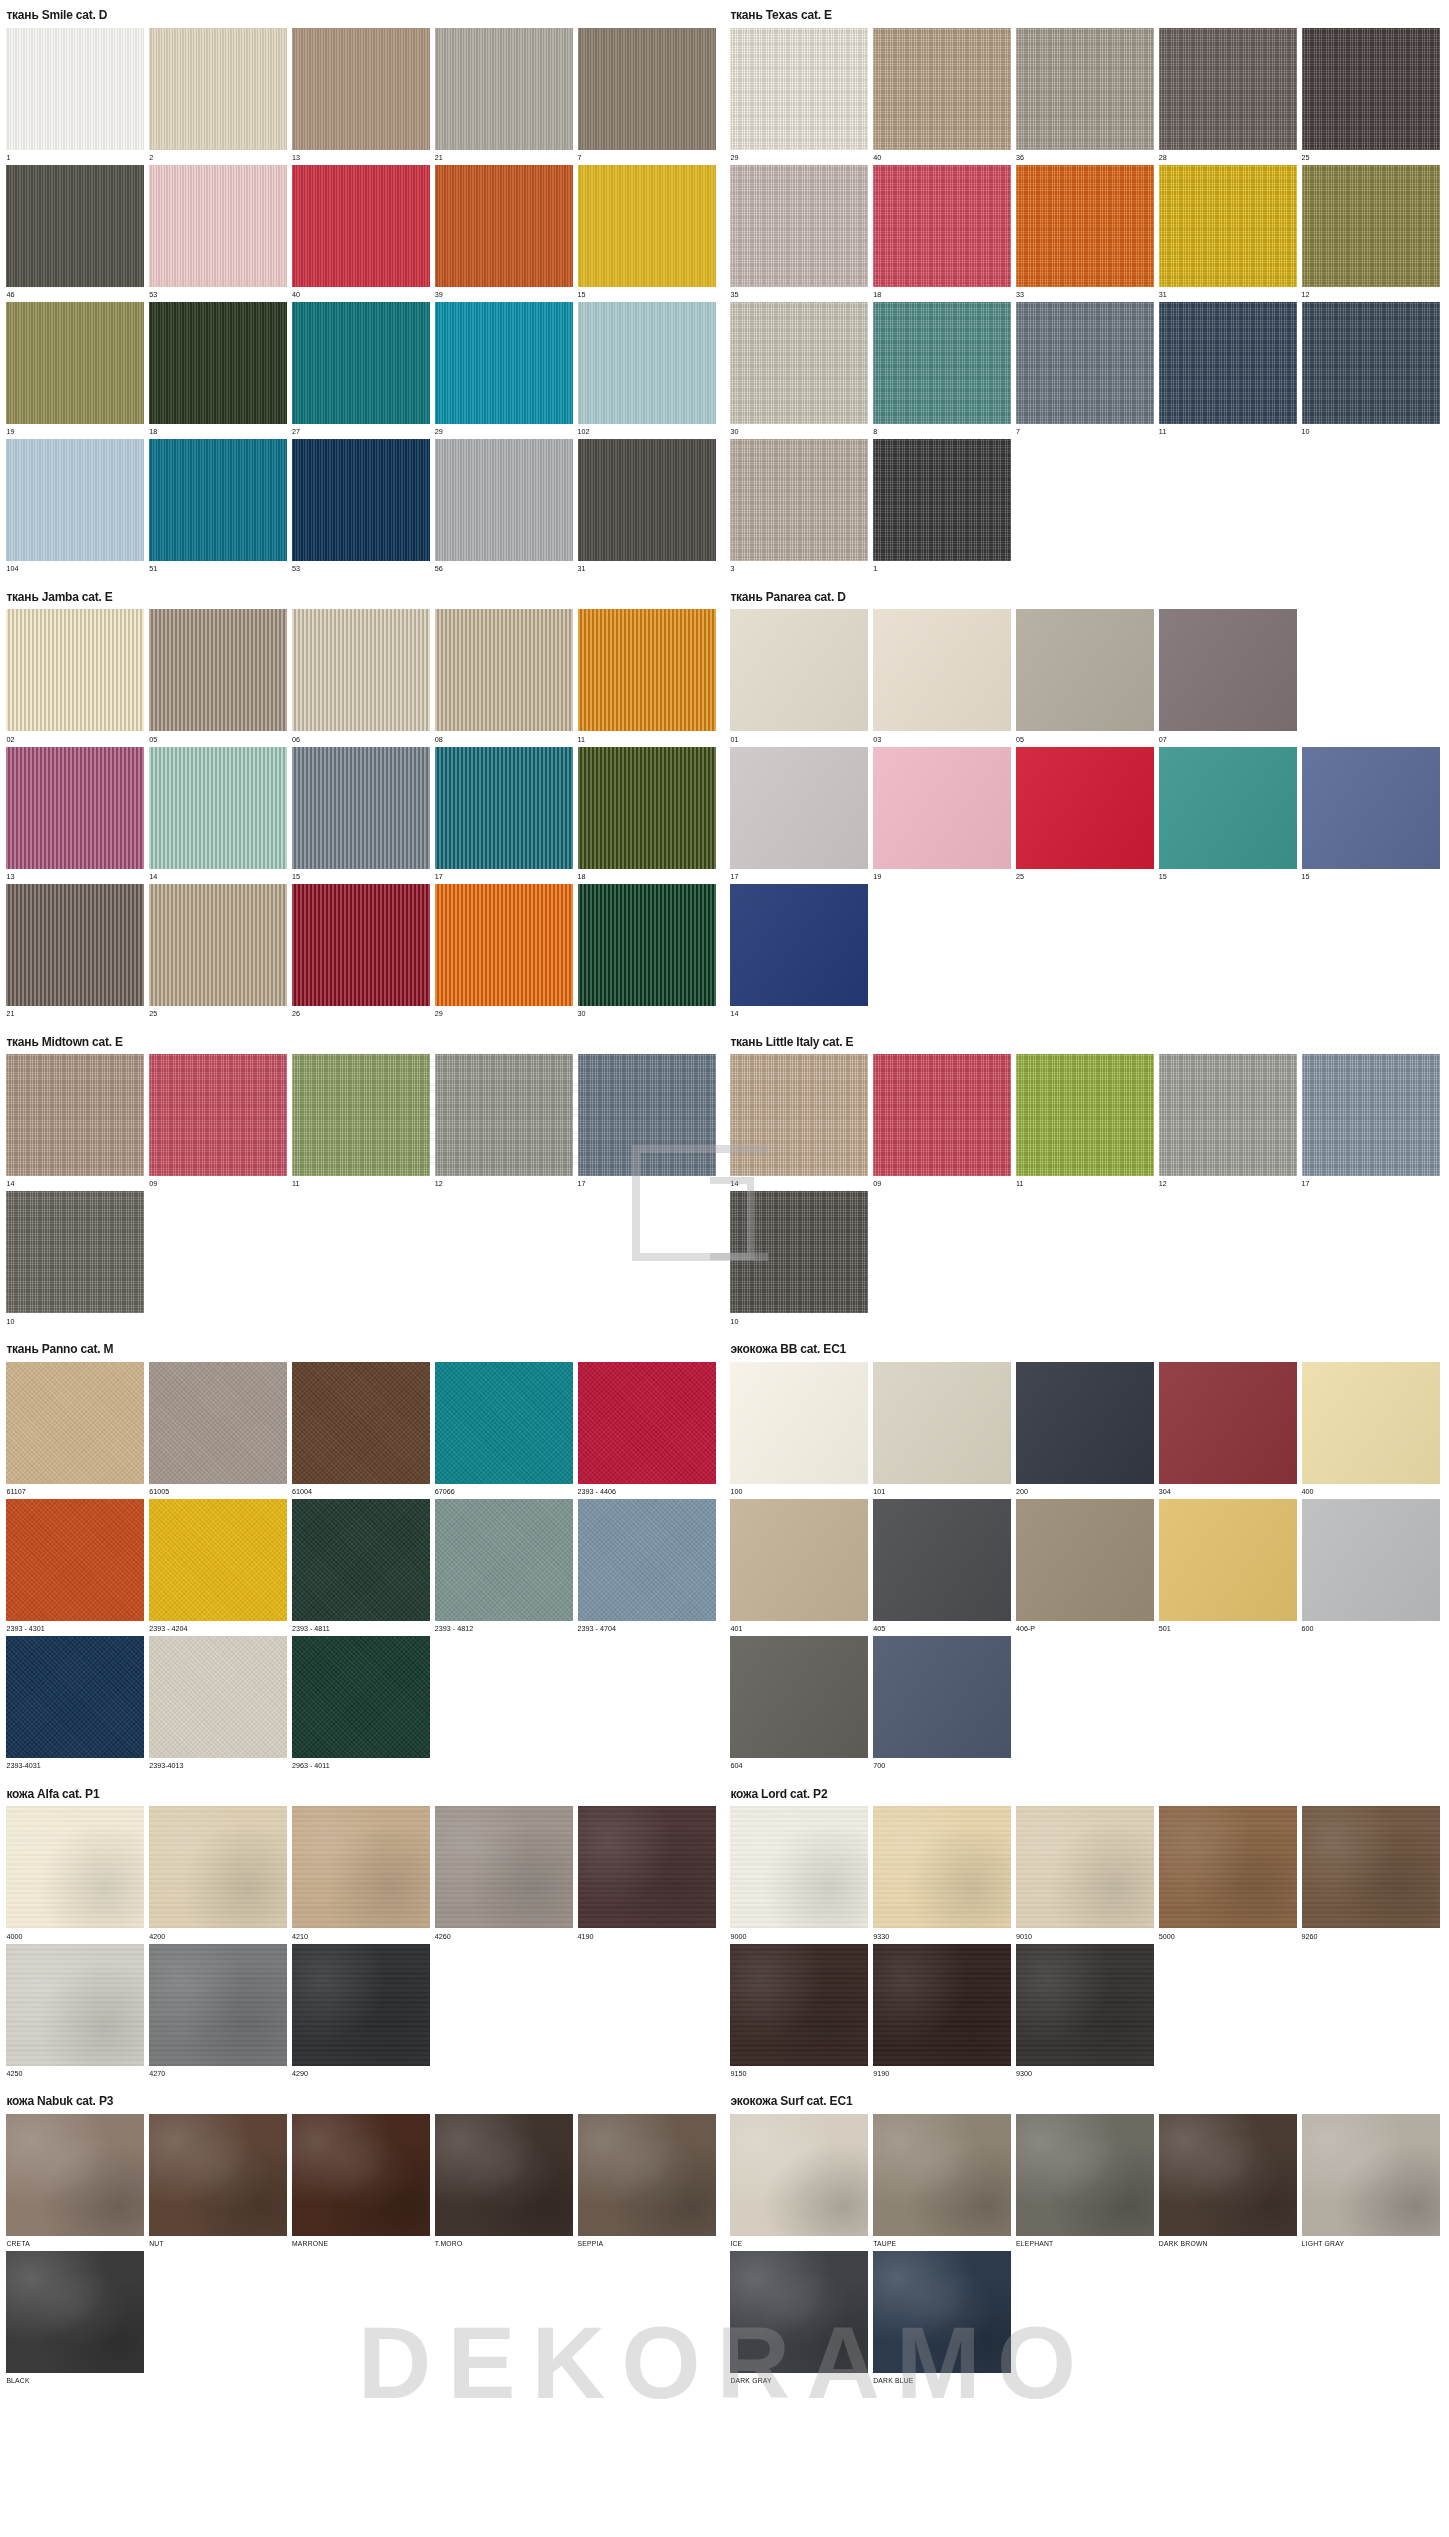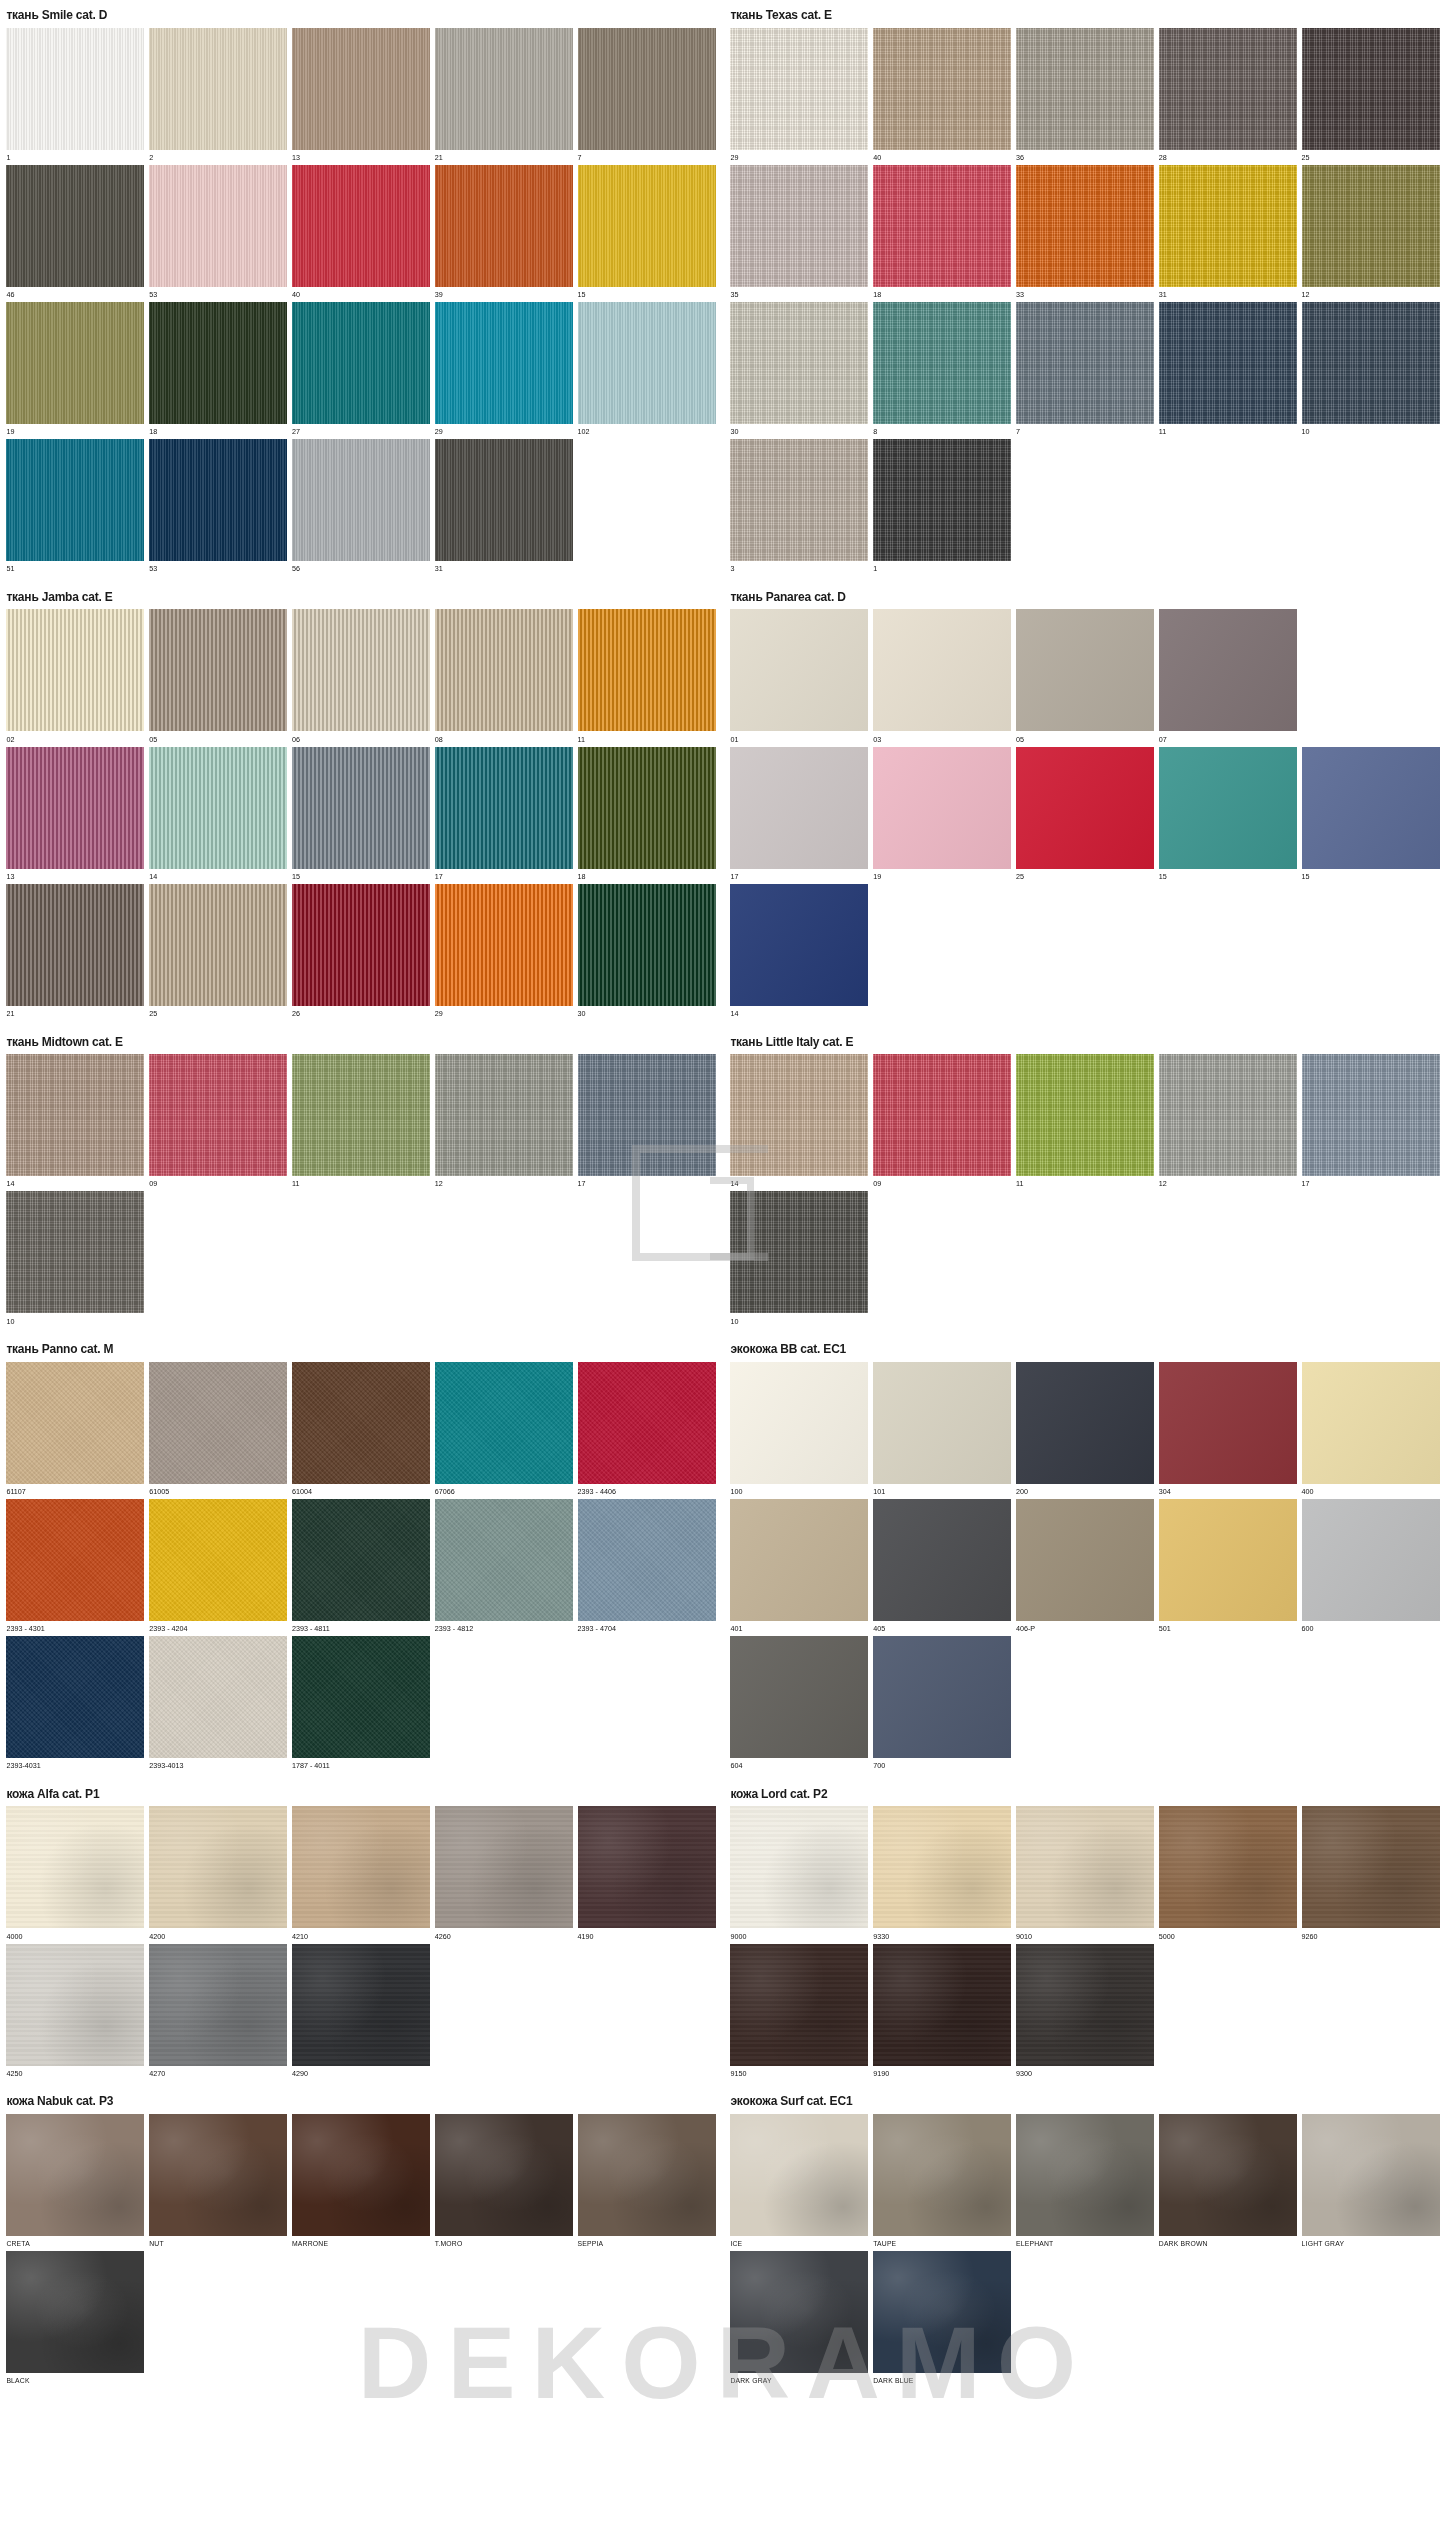--- a/index.html
+++ b/index.html
@@ -240,20 +240,24 @@
               <div class="chip tex-vertical" style="background: rgb(11, 140, 166);"></div>
               <div class="code">29</div>
             </div>
             <div class="swatch-cell">
               <div class="chip tex-vertical" style="background: rgb(169, 201, 205);"></div>
               <div class="code">102</div>
             </div>
           </div>
           <div class="swatch-row">
             <div class="swatch-cell">
+              <div class="chip tex-vertical" style="background: rgb(180, 203, 216);"></div>
+              <div class="code">104</div>
+            </div>
+            <div class="swatch-cell">
               <div class="chip tex-vertical" style="background: rgb(10, 109, 133);"></div>
               <div class="code">51</div>
             </div>
             <div class="swatch-cell">
               <div class="chip tex-vertical" style="background: rgb(12, 47, 80);"></div>
               <div class="code">53</div>
             </div>
             <div class="swatch-cell">
               <div class="chip tex-vertical" style="background: rgb(169, 173, 176);"></div>
               <div class="code">56</div>
@@ -430,21 +434,21 @@
             <div class="swatch-cell">
               <div class="chip tex-felt" style="background: rgb(19, 48, 79);"></div>
               <div class="code">2393-4031</div>
             </div>
             <div class="swatch-cell">
               <div class="chip tex-felt" style="background: rgb(214, 207, 195);"></div>
               <div class="code">2393-4013</div>
             </div>
             <div class="swatch-cell">
               <div class="chip tex-felt" style="background: rgb(22, 56, 44);"></div>
-              <div class="code">1787 - 4011</div>
+              <div class="code">2963 - 4011</div>
             </div>
             <div class="swatch-cell empty">
               <div class="chip tex-felt"></div>
               <div class="code"></div>
             </div>
             <div class="swatch-cell empty">
               <div class="chip tex-felt"></div>
               <div class="code"></div>
             </div>
           </div>

